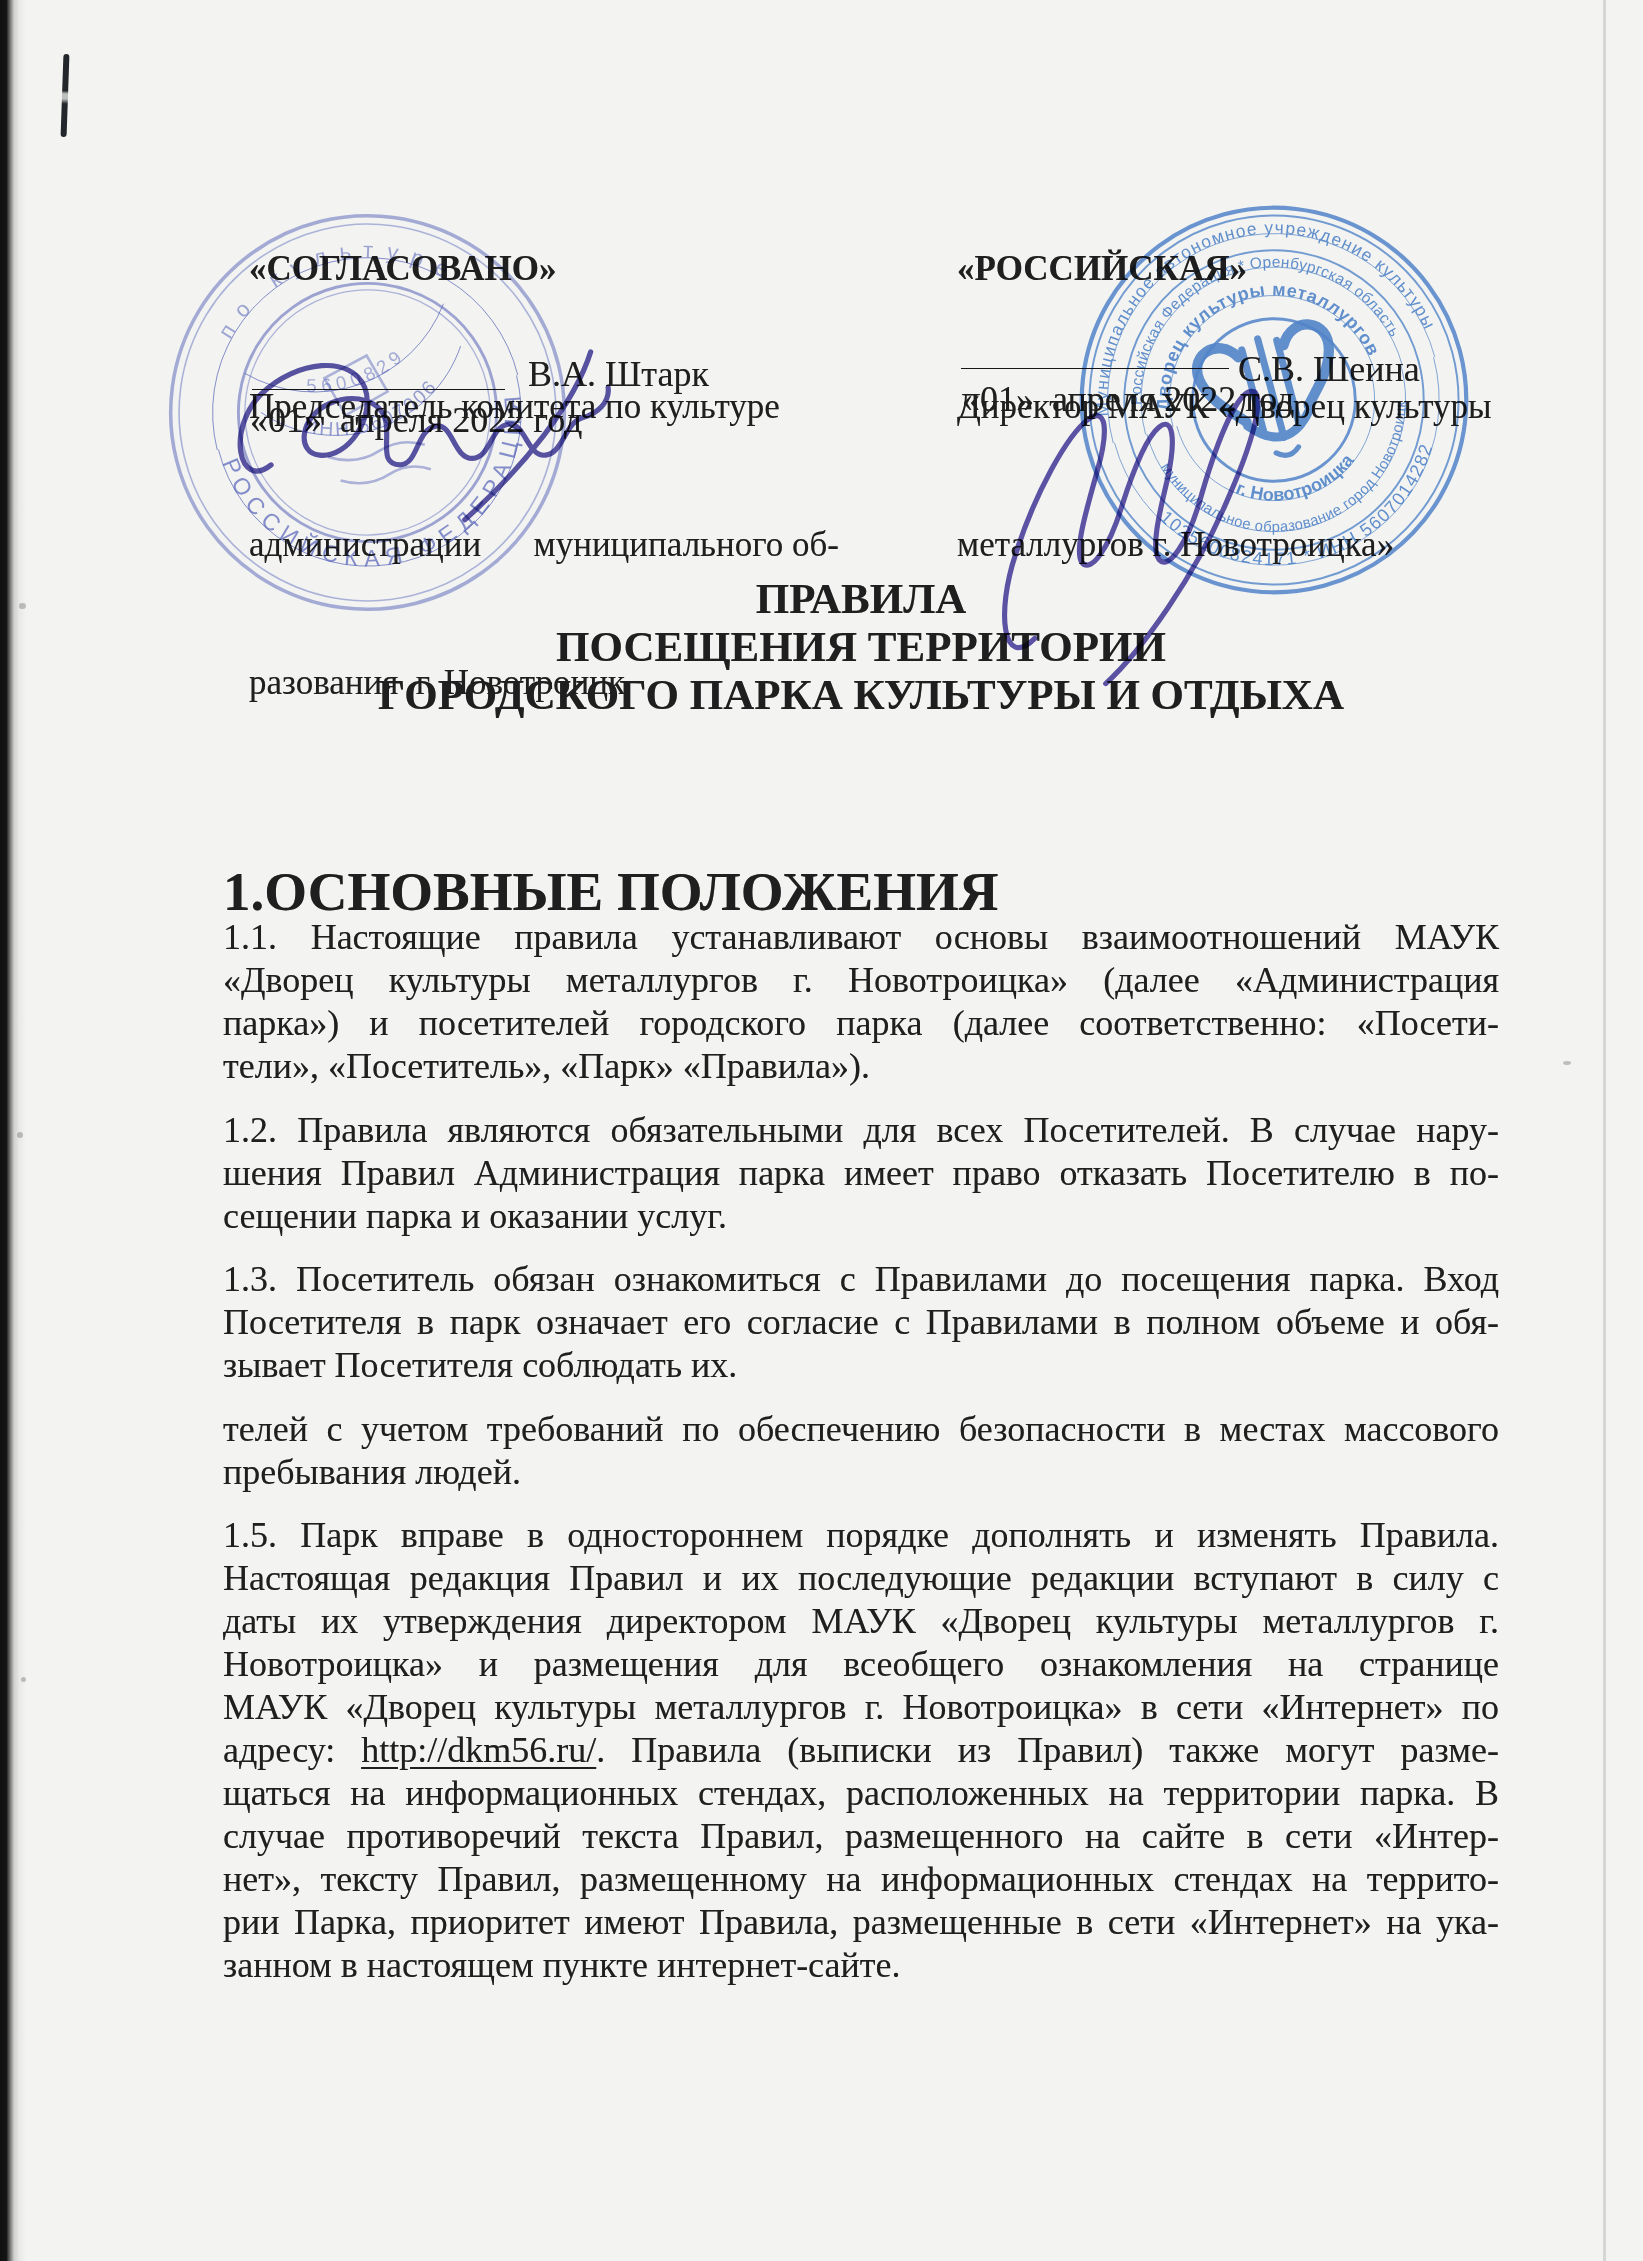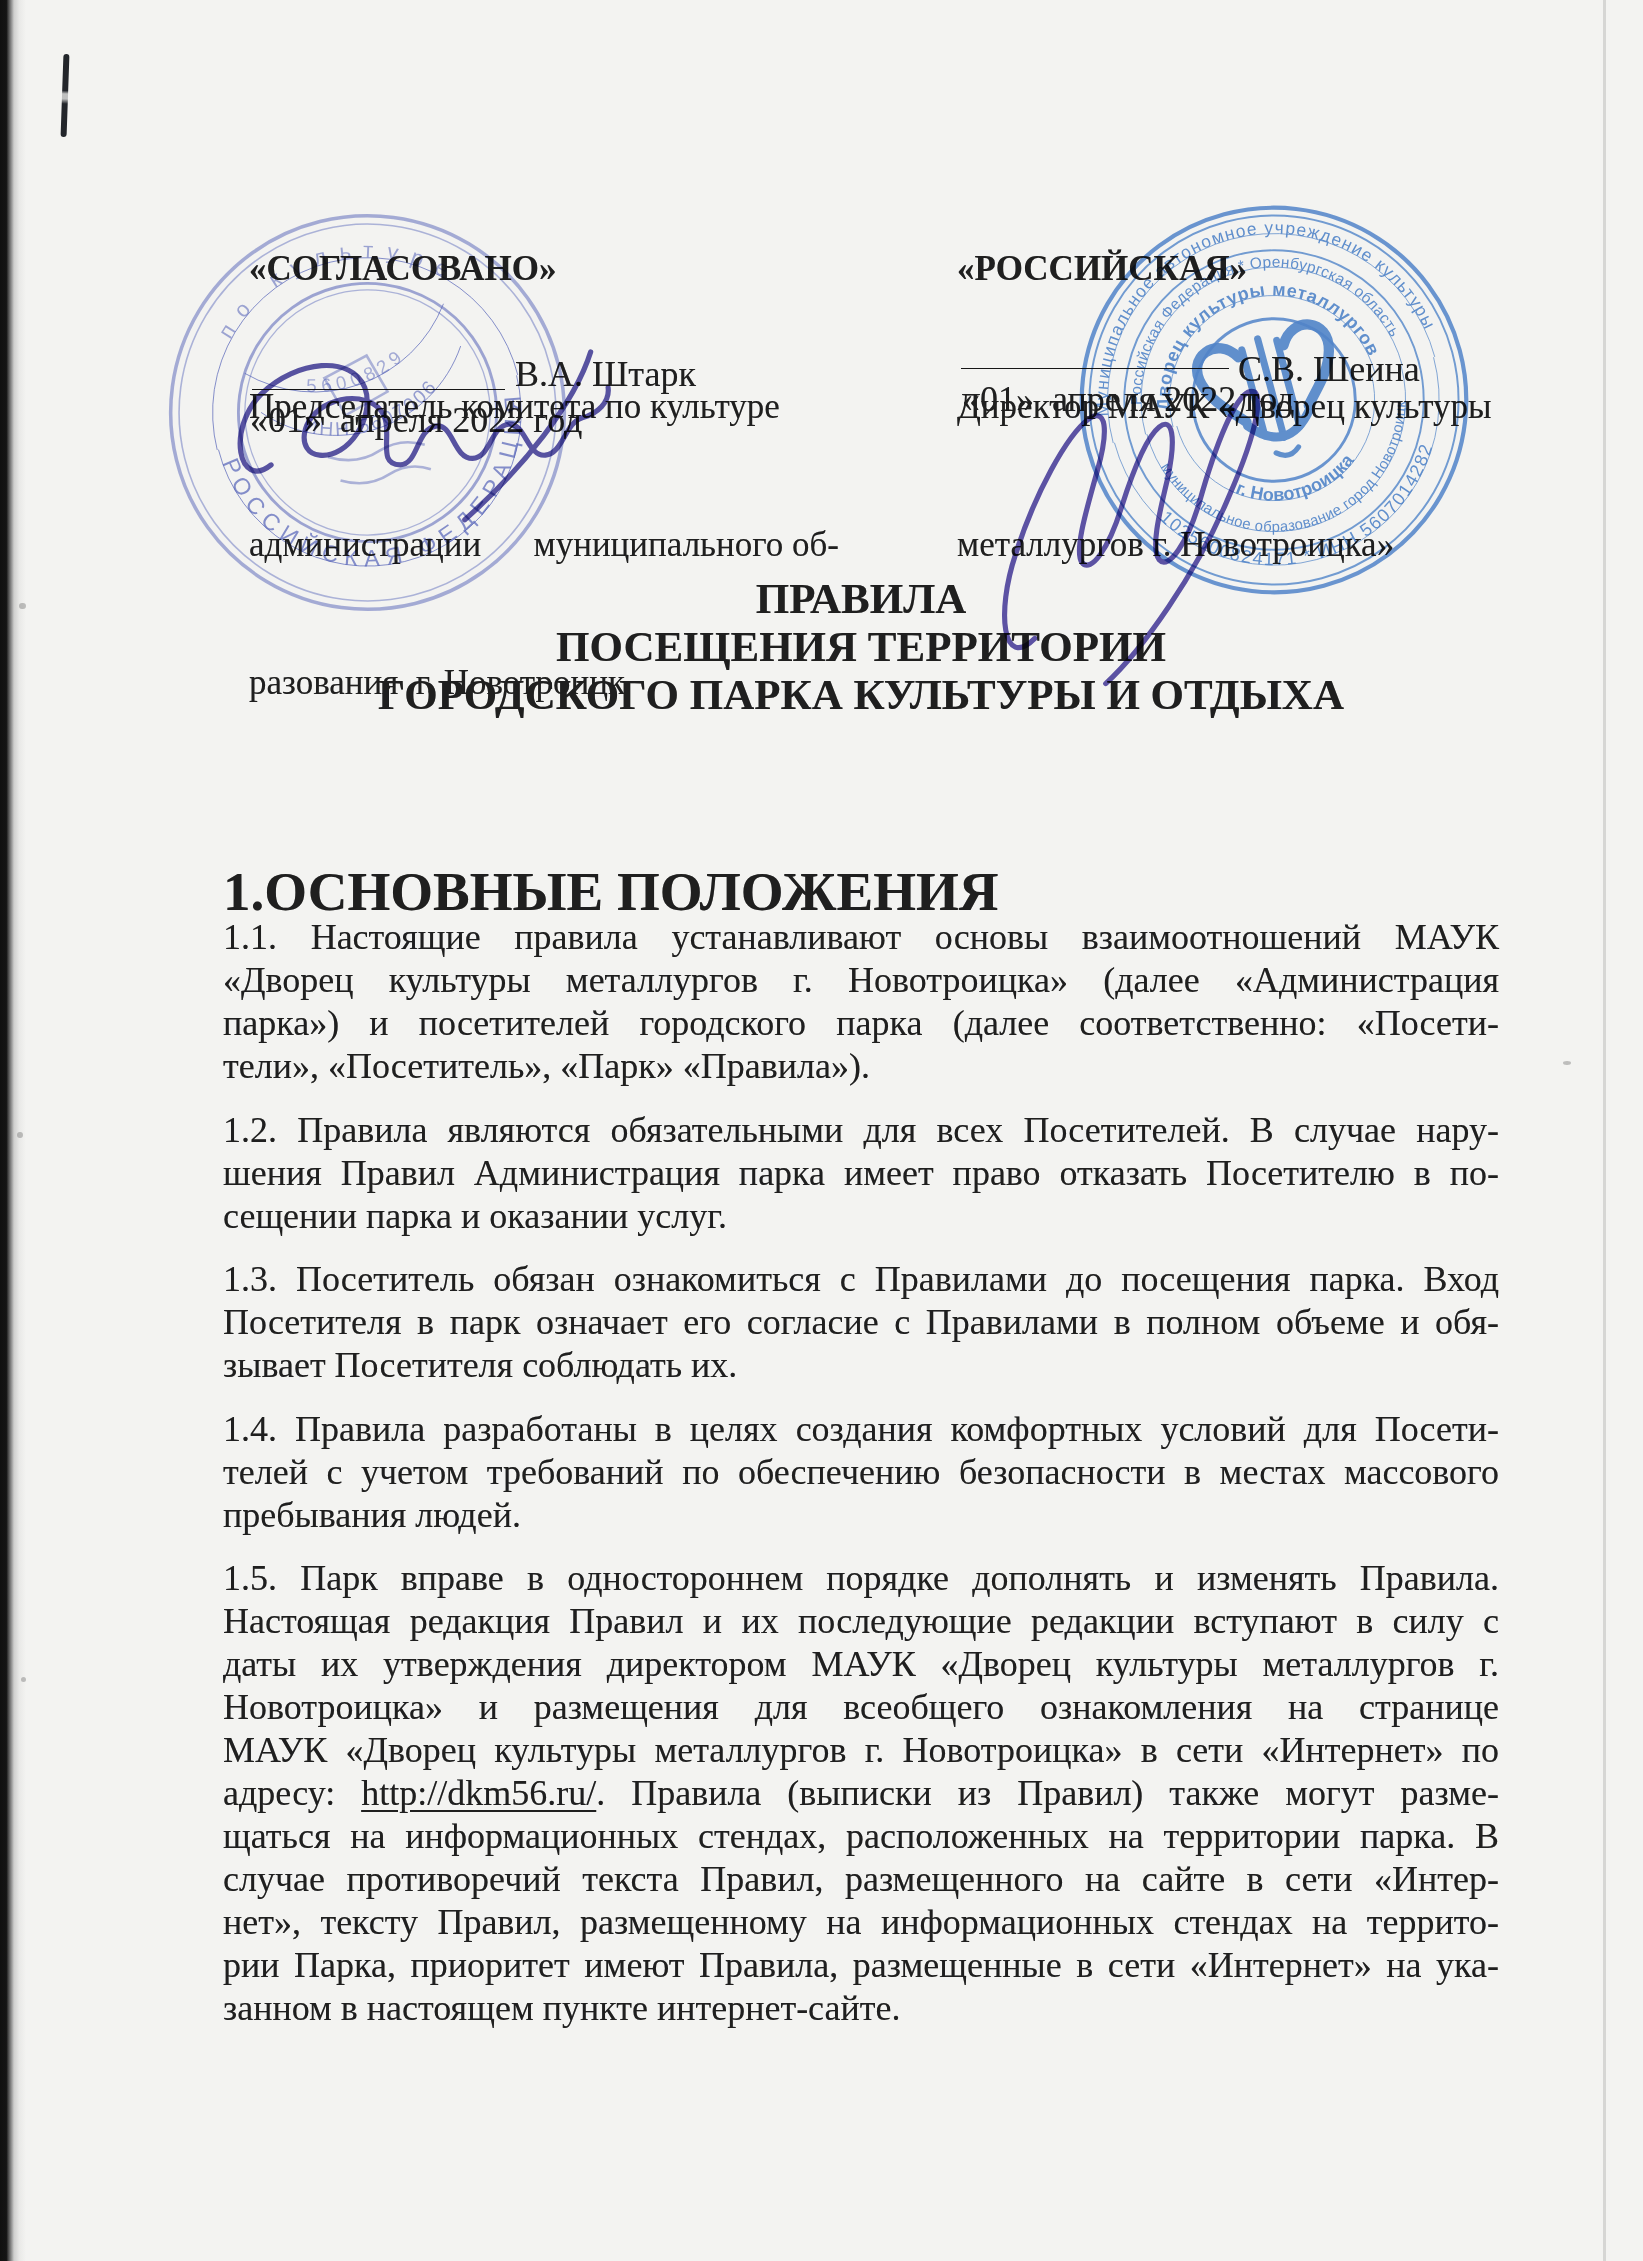--- a/index.html
+++ b/index.html
@@ -67,21 +67,21 @@
 <div class="approve approve-left txt">
   <div class="status">«СОГЛАСОВАНО»</div>
   <div>Председатель комитета по культуре</div>
   <div class="spread">
     <span>администрации</span>
     <span>муниципального об-</span>
   </div>
   <div>разования  г. Новотроицк</div>
 </div>
 <div class="sigline" style="left:252px;top:348px;width:253px;height:41px;"></div>
-<div class="signame txt" style="left:515px;top:353px;text-align:right;">В.А. Штарк</div>
+<div class="signame txt" style="left:528px;top:353px;text-align:right;">В.А. Штарк</div>
 <div class="date txt" style="left:250px;top:399px;">«01»  апреля 2022 год</div>
 
 <div class="approve approve-right txt">
   <div class="status">«РОССИЙСКАЯ»</div>
   <div>Директор МАУК «Дворец культуры</div>
   <div>металлургов г. Новотроицка»</div>
 </div>
 <div class="sigline" style="left:961px;top:328px;width:268px;height:40px;"></div>
 <div class="signame txt" style="left:1238px;top:348px;">С.В. Шеина</div>
 <div class="date txt" style="left:962px;top:378px;">«01»  апреля 2022 год</div>
@@ -105,21 +105,20 @@
     <div class="ln jl">1.2. Правила являются обязательными для всех Посетителей. В случае нару-</div>
     <div class="ln jl">шения Правил Администрация парка имеет право отказать Посетителю в по-</div>
     <div class="ln">сещении парка и оказании услуг.</div>
   </div>
   <div class="para">
     <div class="ln jl">1.3. Посетитель обязан ознакомиться с Правилами до посещения парка. Вход</div>
     <div class="ln jl">Посетителя в парк означает его согласие с Правилами в полном объеме и обя-</div>
     <div class="ln">зывает Посетителя соблюдать их.</div>
   </div>
   <div class="para">
-    <div class="ln jl">1.4. Правила разработаны в целях создания комфортных условий для Посети-</div>
     <div class="ln jl">телей с учетом требований по обеспечению безопасности в местах массового</div>
     <div class="ln">пребывания людей.</div>
   </div>
   <div class="para">
     <div class="ln jl">1.5. Парк  вправе в одностороннем порядке дополнять и изменять Правила.</div>
     <div class="ln jl">Настоящая редакция Правил и их последующие редакции вступают в силу с</div>
     <div class="ln jl">даты их утверждения директором МАУК «Дворец культуры металлургов г.</div>
     <div class="ln jl">Новотроицка» и размещения для всеобщего ознакомления  на  странице</div>
     <div class="ln jl">МАУК «Дворец культуры металлургов г. Новотроицка» в сети «Интернет» по</div>
     <div class="ln jl"><span>адресу: </span><span class="u">http://dkm56.ru/</span><span>. Правила (выписки из Правил) также могут разме-</span></div>

